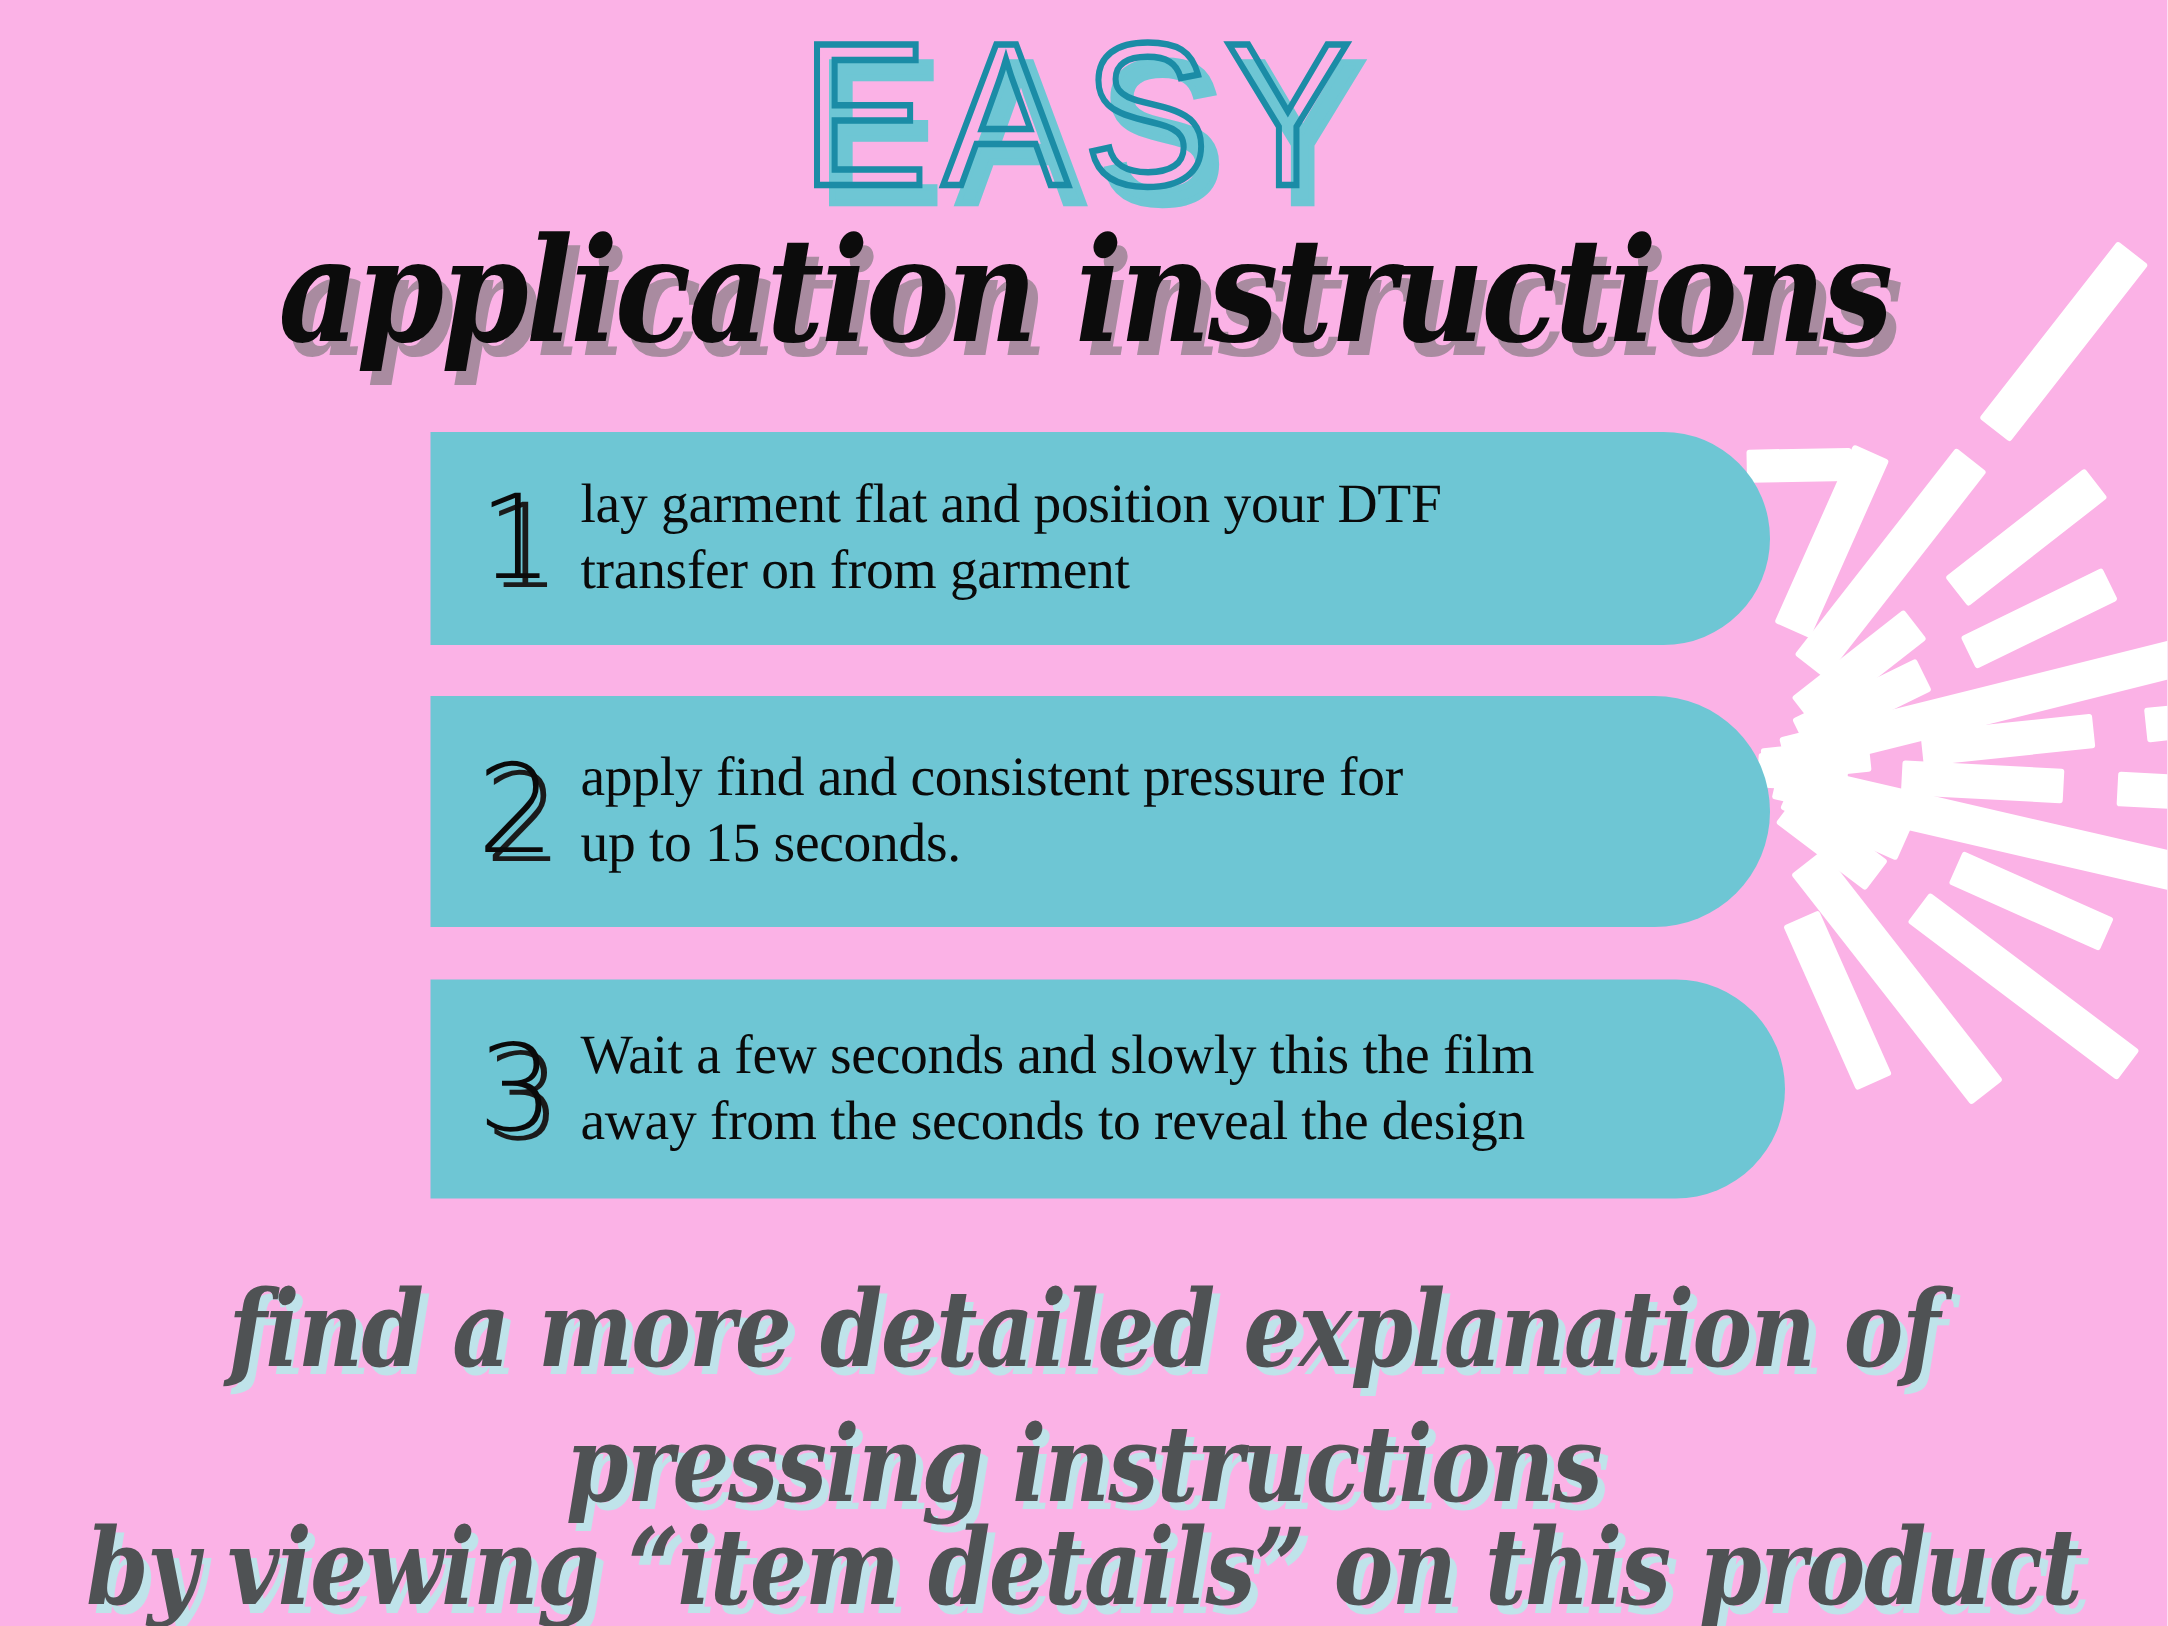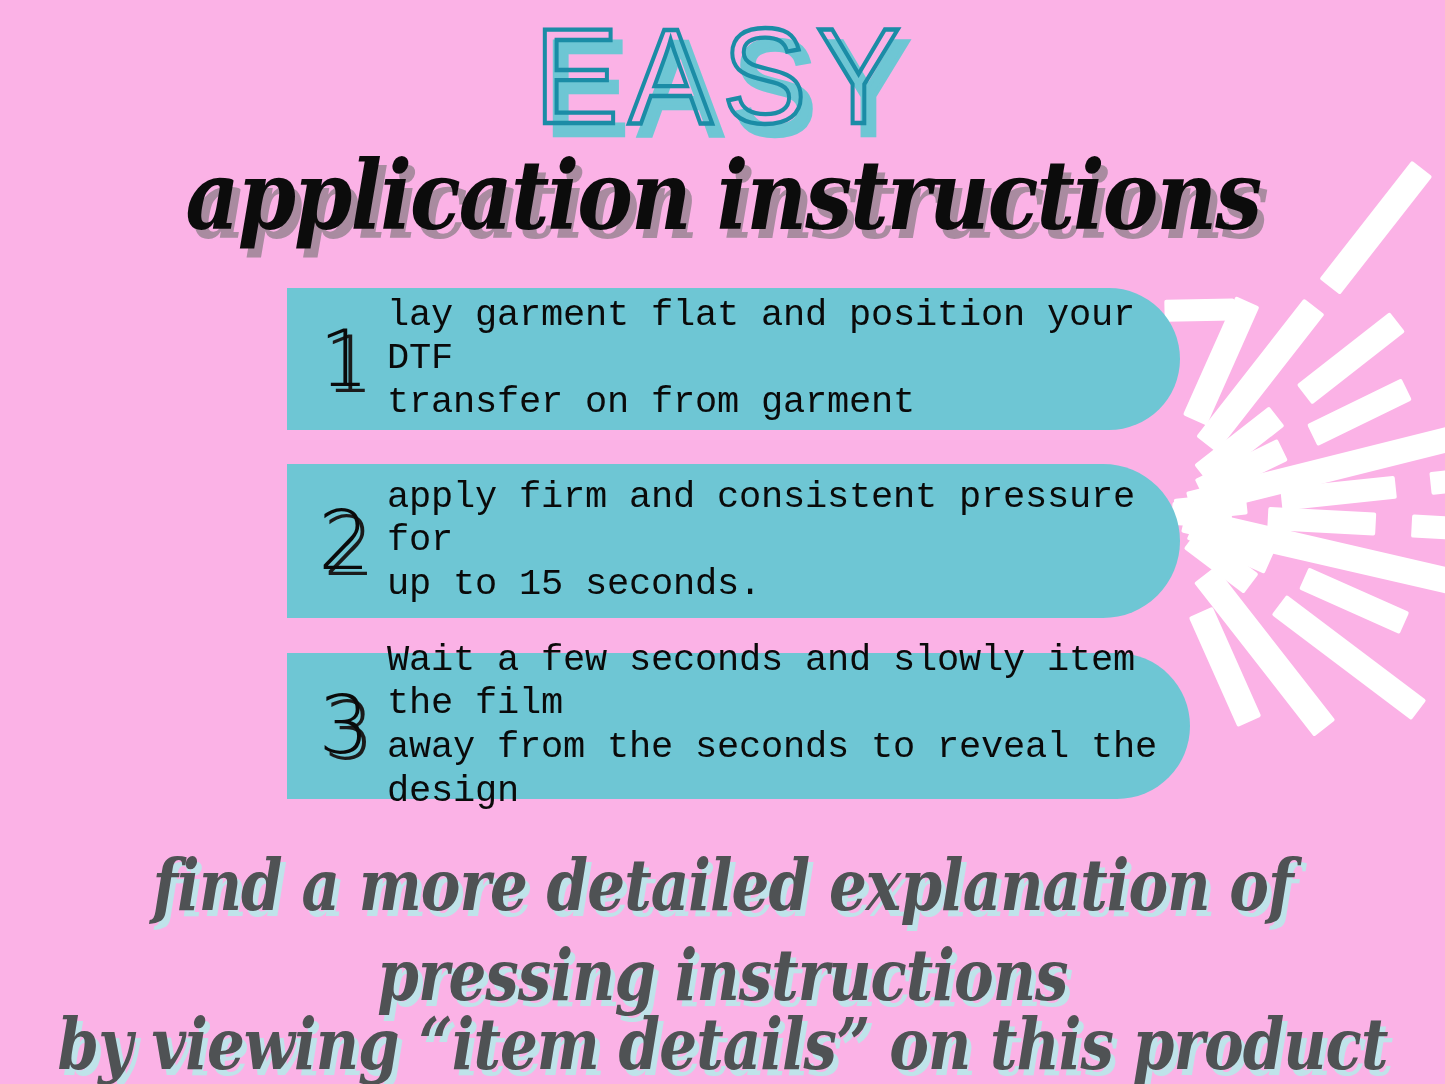--- a/index.html
+++ b/index.html
@@ -108,21 +108,21 @@
     text-shadow: 5px 6px 0 #1b1b1b;
     width: 78px;
     text-align: center;
     margin-right: 4px;
   }
   .step-2 .step-num { font-size: 82px; }
   .step-3 .step-num { font-size: 80px; }
 
   .step-text {
     flex: 1 1 auto;
-    font-family: Liberation Mono, monospace;
+    font-family: Liberation Serif, serif;
     font-weight: 400;
     font-size: 37px;
     line-height: 1.18;
     color: #0a0a0a;
     letter-spacing: -0.2px;
   }
   .step-text span { display: block; }
 
   
   .footer {
@@ -234,29 +234,29 @@
     <div class="step-num">1</div>
     <div class="step-text">
       <span>lay garment flat and position your DTF</span>
       <span>transfer on from garment</span>
     </div>
   </div>
 
   <div class="step step-2">
     <div class="step-num">2</div>
     <div class="step-text">
-      <span>apply firm and consistent pressure for</span>
+      <span>apply find and consistent pressure for</span>
       <span>up to 15 seconds.</span>
     </div>
   </div>
 
   <div class="step step-3">
     <div class="step-num">3</div>
     <div class="step-text">
-      <span>Wait a few seconds and slowly item the film</span>
+      <span>Wait a few seconds and slowly this the film</span>
       <span>away from the seconds to reveal the design</span>
     </div>
   </div>
 
   <div class="footer">
     <span class="footer-line">find a more detailed explanation of pressing instructions</span>
     <span class="footer-line">by viewing “item details” on this product page!</span>
   </div>
 
 </div>

